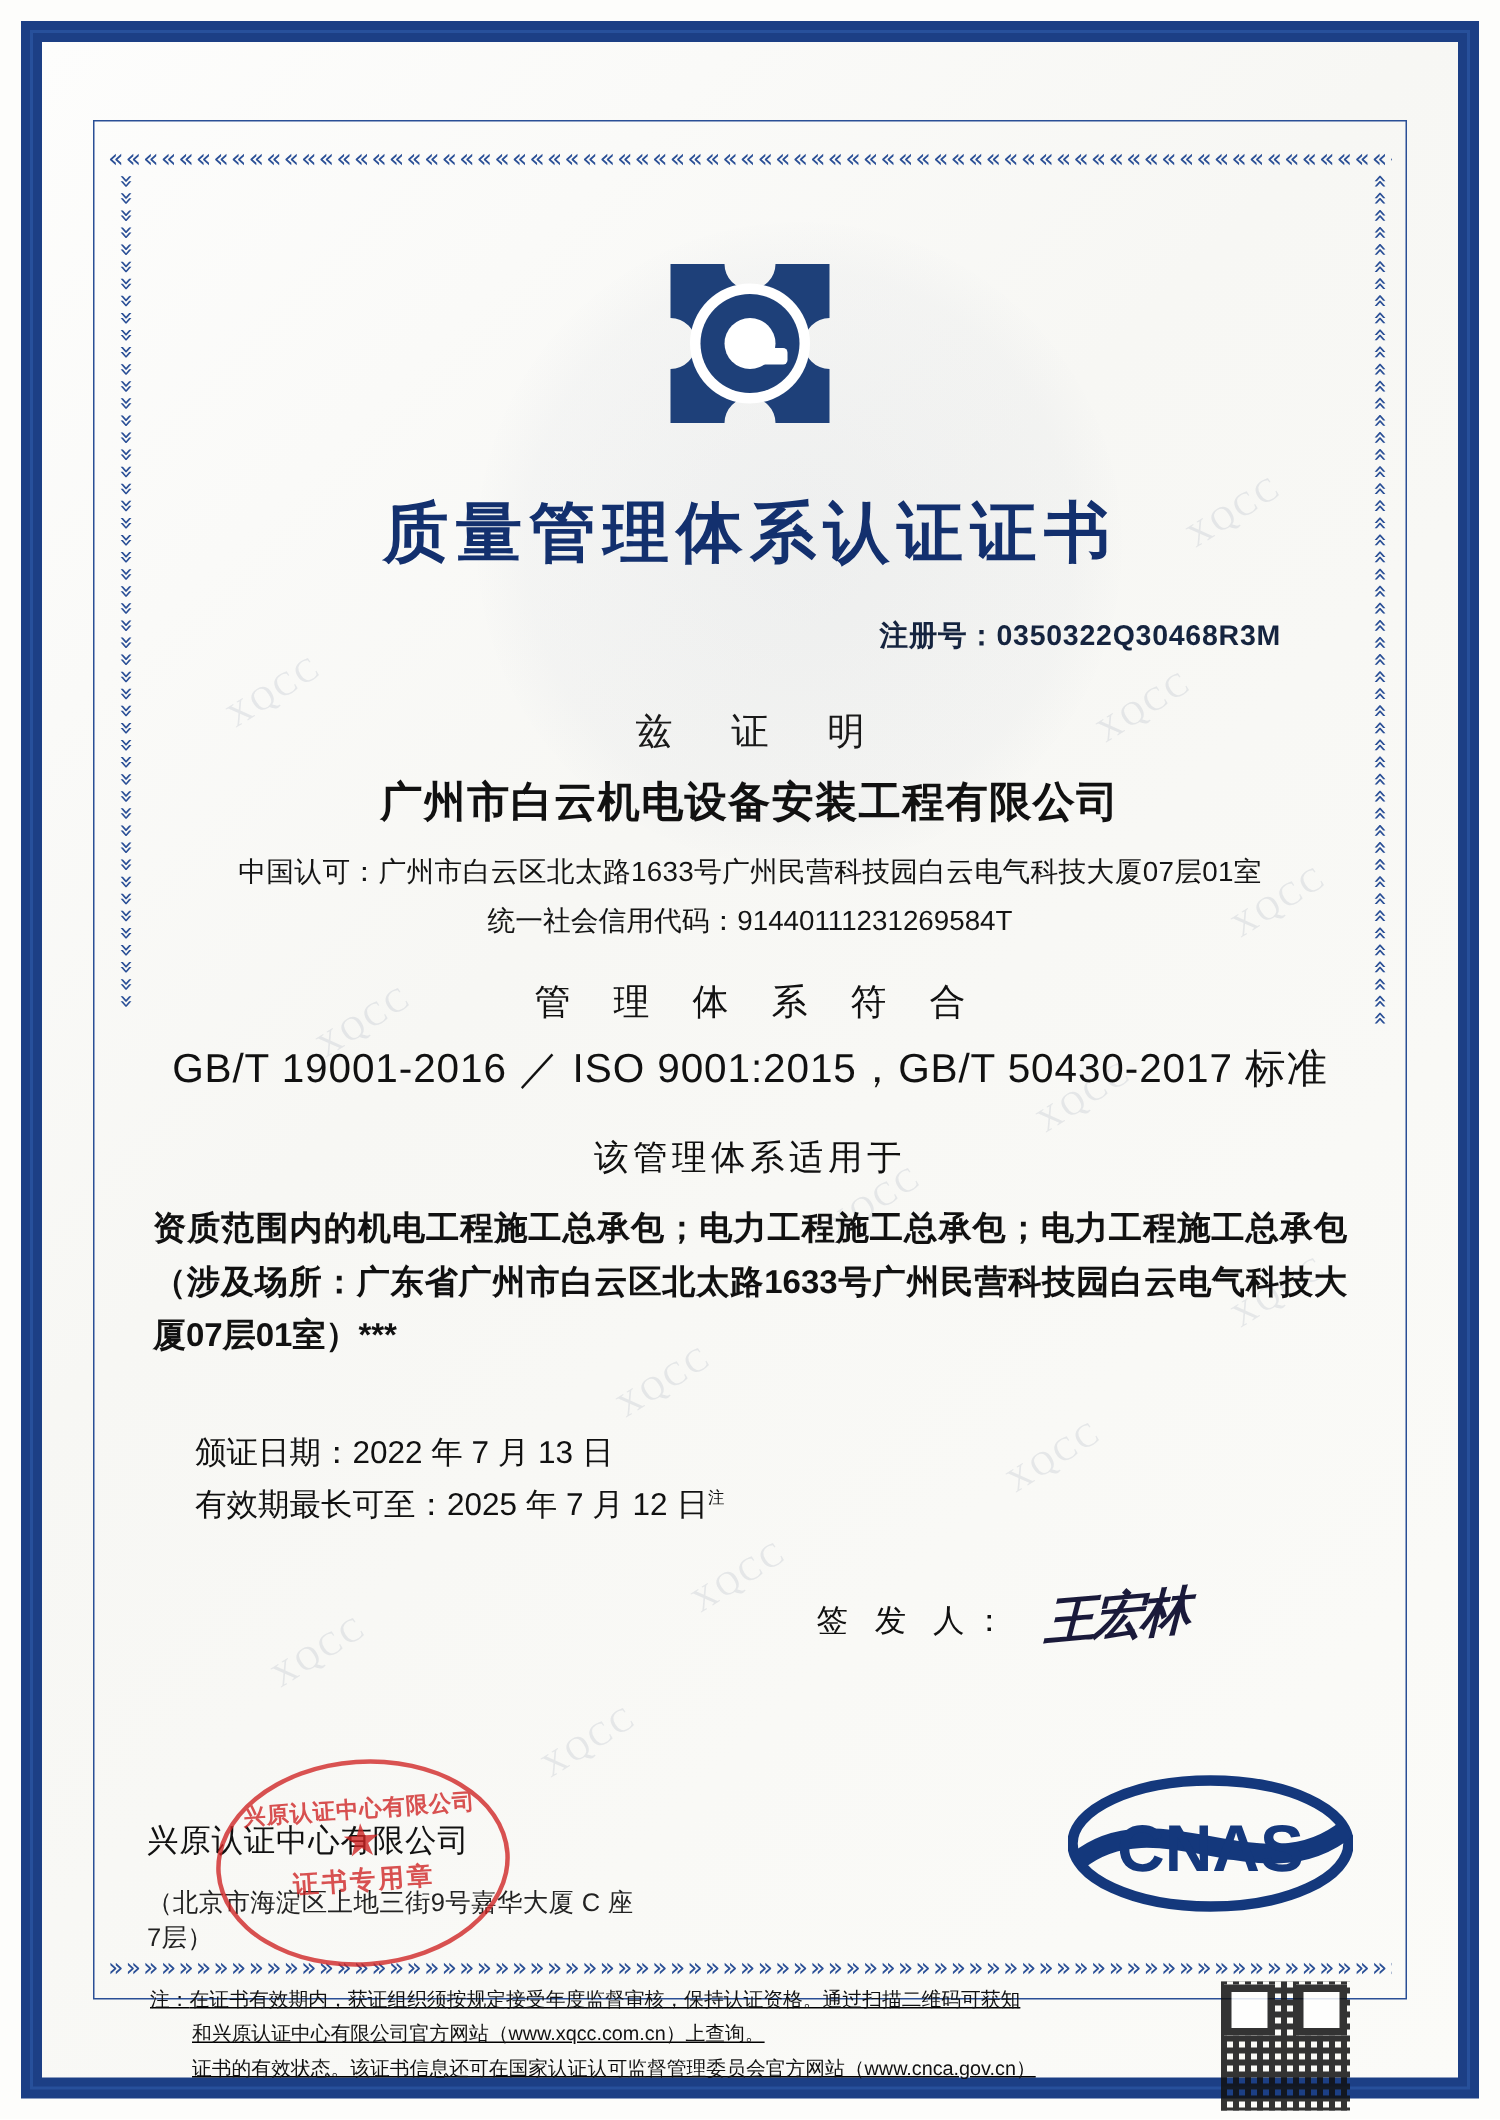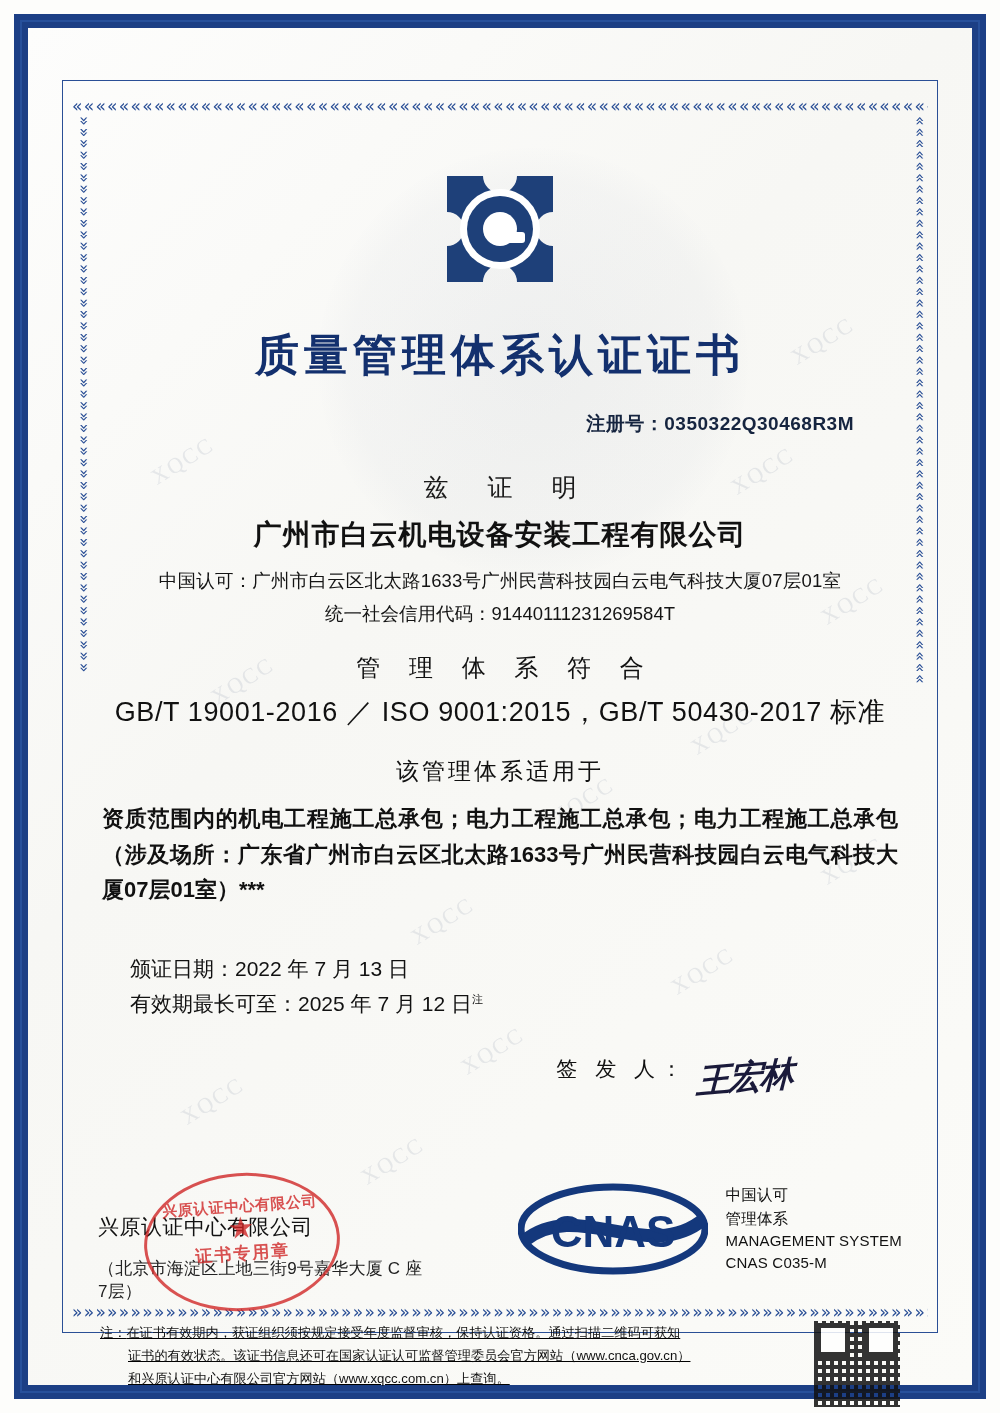--- a/index.html
+++ b/index.html
@@ -189,24 +189,24 @@
     color: #111;
     line-height: 1.65;
   }
   .dates sup {
     font-size: 11px;
     vertical-align: super;
   }
   .sign-row {
     margin-top: 34px;
     display: flex;
-    align-items: flex-start;
+    align-items: center;
     justify-content: flex-end;
     padding-right: 120px;
-    gap: 8px;
+    gap: 20px;
   }
   .sign-label {
     font-size: 21px;
     letter-spacing: 6px;
     color: #111;
   }
   .signature {
     font-family: "Liberation Serif", serif;
     font-size: 34px;
     color: #1a1a3a;
@@ -418,34 +418,28 @@
             <div class="seal-bottom">证书专用章</div>
           </div>
         </div>
 
         <div class="cnas-col">
           <svg width="190" height="100" viewBox="0 0 190 100">
             <ellipse cx="95" cy="50" rx="92" ry="42" fill="none" stroke="#14387c" stroke-width="7"></ellipse>
             <path d="M6 62 C 60 18, 130 86, 186 40" fill="none" stroke="#14387c" stroke-width="13"></path>
             <text x="95" y="68" text-anchor="middle" font-family="'Liberation Sans',sans-serif" font-size="44" font-weight="bold" fill="#14387c">CNAS</text>
           </svg>
-          <div class="cnas-text">
-            <div>中国认可</div>
-            <div>管理体系</div>
-            <div class="en">MANAGEMENT SYSTEM</div>
-            <div class="en">CNAS C035-M</div>
-          </div>
         </div>
 
       </div>
 
       <div class="notes-row">
         <div class="notes">
           <div><span class="lbl">注：</span><span>在证书有效期内，获证组织须按规定接受年度监督审核，保持认证资格。通过扫描二维码可获知</span></div>
+          <div style="padding-left:28px;">和兴原认证中心有限公司官方网站（www.xqcc.com.cn）上查询。</div>
           <div style="padding-left:28px;">证书的有效状态。该证书信息还可在国家认证认可监督管理委员会官方网站（www.cnca.gov.cn）</div>
-          <div style="padding-left:28px;">和兴原认证中心有限公司官方网站（www.xqcc.com.cn）上查询。</div>
         </div>
         <div class="qr"></div>
       </div>
     </div>
 
   </div>
 </div>
 
 </body></html>

